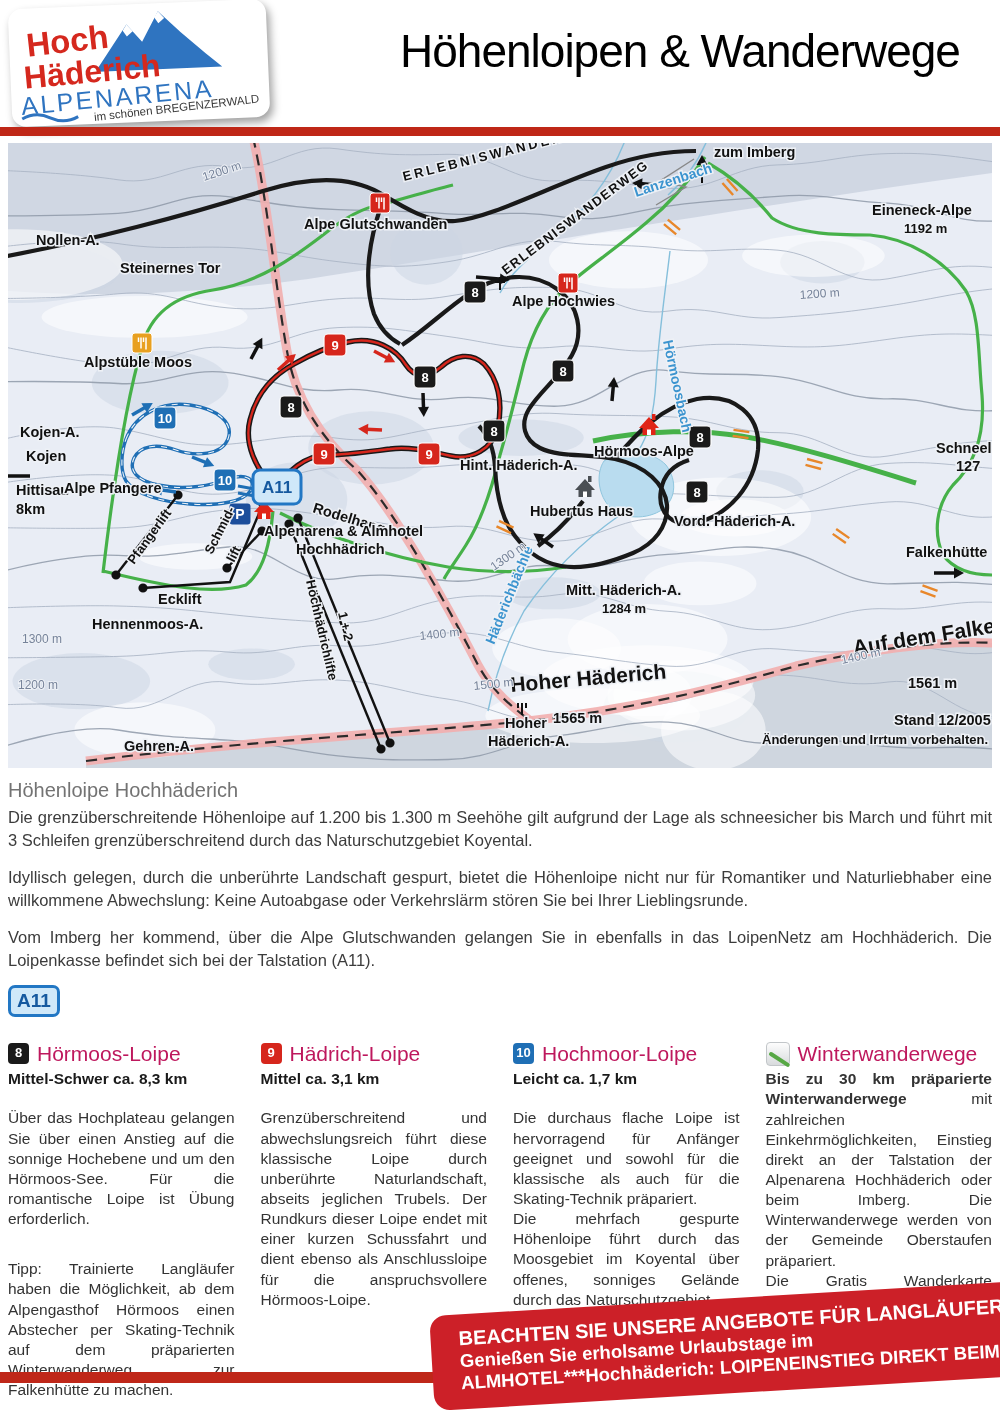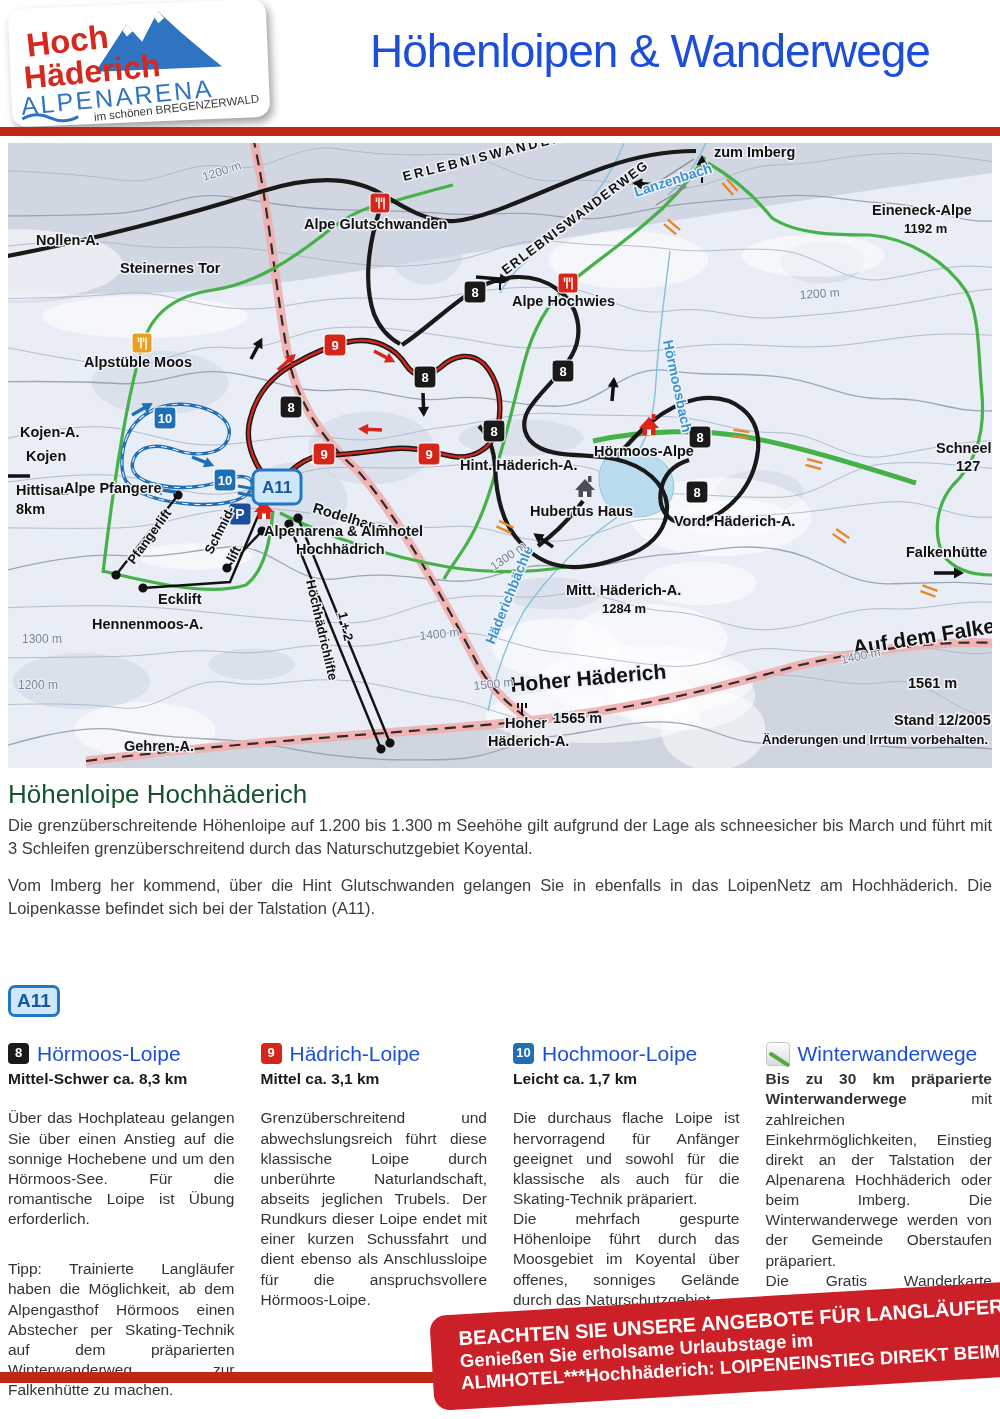--- a/index.html
+++ b/index.html
@@ -2,43 +2,43 @@
 <html><head>
 <meta charset="utf-8">
 <style>
   html,body{margin:0;padding:0;}
   body{width:1000px;height:1419px;position:relative;background:#fff;overflow:hidden;
        font-family:"Liberation Sans",sans-serif;}
   
   .hdr{position:absolute;left:0;top:0;width:1000px;height:127px;}
   .logo-card{position:absolute;left:10px;top:4px;width:258px;height:118px;background:#fff;
      border-radius:14px;transform:rotate(-2.4deg);box-shadow:3px 5px 9px rgba(0,0,0,.38);}
-  .page-title{position:absolute;right:10px;top:24px;width:620px;text-align:left;
-     font-size:46px;color:#1d4ed8;letter-spacing:-1px;font-weight:400;}
+  .page-title{position:absolute;right:10px;top:24px;width:620px;text-align:center;
+     font-size:46px;color:#000000;letter-spacing:-1px;font-weight:400;}
   .hdr-bar{position:absolute;left:0;top:127px;width:1000px;height:9px;background:#bf2717;}
   
   .map-wrap{position:absolute;left:8px;top:143px;width:984px;height:625px;background:#e9edf5;}
   .mlbl{font-weight:bold;fill:#111;stroke:#eef1f6;stroke-width:3px;paint-order:stroke;}
   .mlbl.b{font-size:13px;}
   .mlbl.bb{font-size:14.5px;}
   .mlbl.h{font-size:21px;}
   .mlbl.bl{font-size:14px;fill:#3c94cf;}
   .mlbl.gr{font-size:12px;fill:#76839a;font-weight:normal;stroke-width:2px;}
   
   .sec{position:absolute;left:8px;width:984px;color:#3c3c3c;}
-  .sec-h{font-size:26px;color:#14532d;margin:0 0 4px 0;font-weight:400;}
+  .sec-h{font-size:20px;color:#737373;margin:0 0 4px 0;font-weight:400;}
   .intro p{font-size:16.5px;line-height:1.42;text-align:justify;margin:0 0 13px 0;}
   .startpunkt{position:absolute;left:8px;top:985px;display:flex;align-items:center;gap:16px;}
   .a11-badge{display:inline-block;background:#cfe8f9;border:3px solid #2277c4;border-radius:7px;
      color:#15599f;font-weight:bold;font-size:19px;padding:2px 6px;}
   .startpunkt-h{font-size:24px;color:#bf4a38;}
   .cols{position:absolute;left:8px;top:1040px;width:984px;display:grid;
      grid-template-columns:repeat(4,1fr);column-gap:26px;}
   .col-h{display:flex;align-items:center;gap:8px;margin-bottom:2px;}
-  .col-title{font-size:21px;color:#1d4ed8;white-space:nowrap;}
+  .col-title{font-size:21px;color:#be185d;white-space:nowrap;}
   .nbadge{display:inline-flex;align-items:center;justify-content:center;width:21px;height:21px;
      border-radius:4px;color:#fff;font-weight:bold;font-size:13px;flex:0 0 auto;}
   .nbadge.k{background:#1a1a1a;} .nbadge.r{background:#d6261c;} .nbadge.u{background:#1f6fb5;}
   .wicon{width:22px;height:22px;border-radius:4px;background:linear-gradient(#fdfdfd,#d8dbdd);
      border:1px solid #c2c6c9;position:relative;flex:0 0 auto;}
   .wicon:after{content:"";position:absolute;left:2px;top:9px;width:24px;height:4px;background:#57a845;
      border-radius:2px;transform:rotate(33deg);transform-origin:2px 2px;}
   .col{font-size:15.5px;line-height:1.3;color:#333;}
   .col p{margin:0;text-align:justify;}
   .col .sub{font-weight:bold;color:#1a1a1a;margin-bottom:19px;text-align:left;}
@@ -417,21 +417,22 @@
         <text x="466" y="547" class="mlbl gr" transform="rotate(-6 466 547)">1500 m</text>
         <text x="486" y="428" class="mlbl gr" transform="rotate(-35 486 428)">1300 m</text>
         <text x="834" y="521" class="mlbl gr" transform="rotate(-12 834 521)">1400 m</text>
       </g>
 </svg>
 </div>
 
 <div class="sec intro" style="top:779px">
   <h2 class="sec-h">Höhenloipe Hochhäderich</h2>
   <p>Die grenzüberschreitende Höhenloipe auf 1.200 bis 1.300 m Seehöhe gilt aufgrund der Lage als schneesicher bis March und führt mit 3 Schleifen grenzüberschreitend durch das Naturschutzgebiet Koyental.</p>
-  <p>Vom Imberg her kommend, über die Hint Glutschwanden gelangen Sie in ebenfalls in das LoipenNetz am Hochhäderich. Die Loipenkasse befindet sich bei der Talstation (A11).</p>
+  <p>Idyllisch gelegen, durch die unberührte Landschaft gespurt, bietet die Höhenloipe nicht nur für Romantiker und Naturliebhaber eine willkommene Abwechslung: Keine Autoabgase oder Verkehrslärm stören Sie bei Ihrer Lieblingsrunde.</p>
+  <p>Vom Imberg her kommend, über die Alpe Glutschwanden gelangen Sie in ebenfalls in das LoipenNetz am Hochhäderich. Die Loipenkasse befindet sich bei der Talstation (A11).</p>
 </div>
 
 <div class="startpunkt">
   <span class="a11-badge">A11</span>
 </div>
 
 <div class="cols">
   <div class="col">
     <div class="col-h">
       <span class="nbadge k">8</span>

